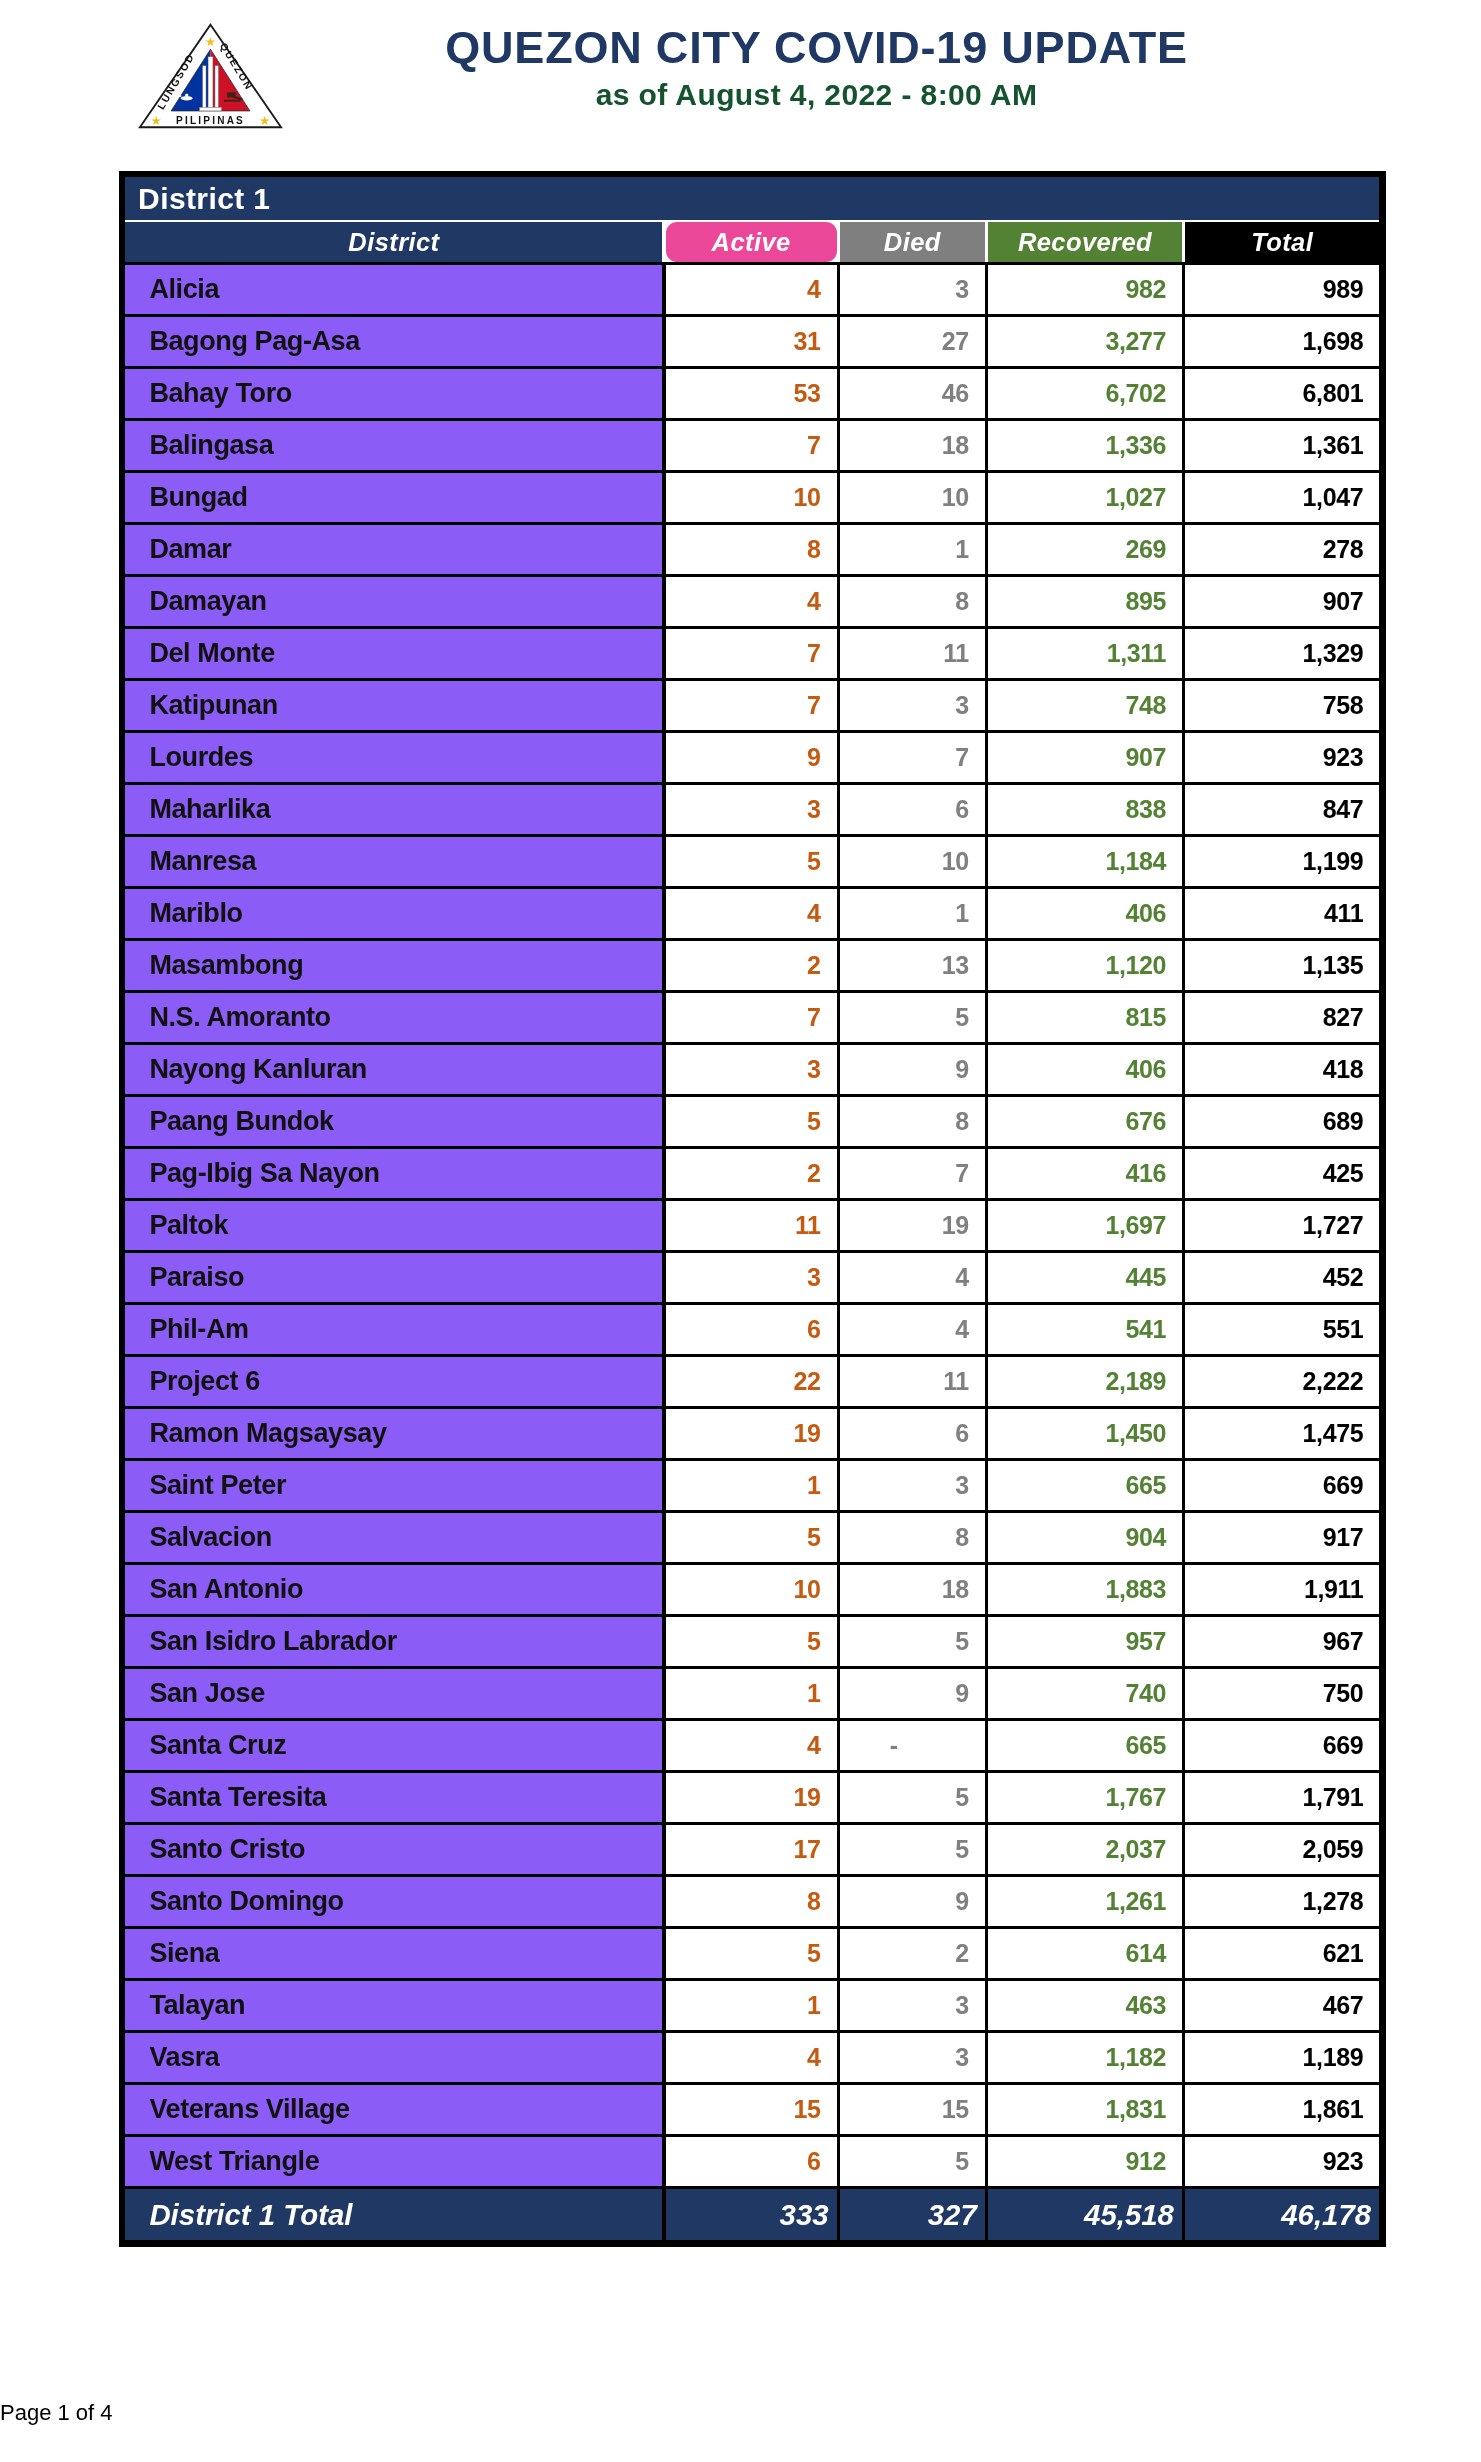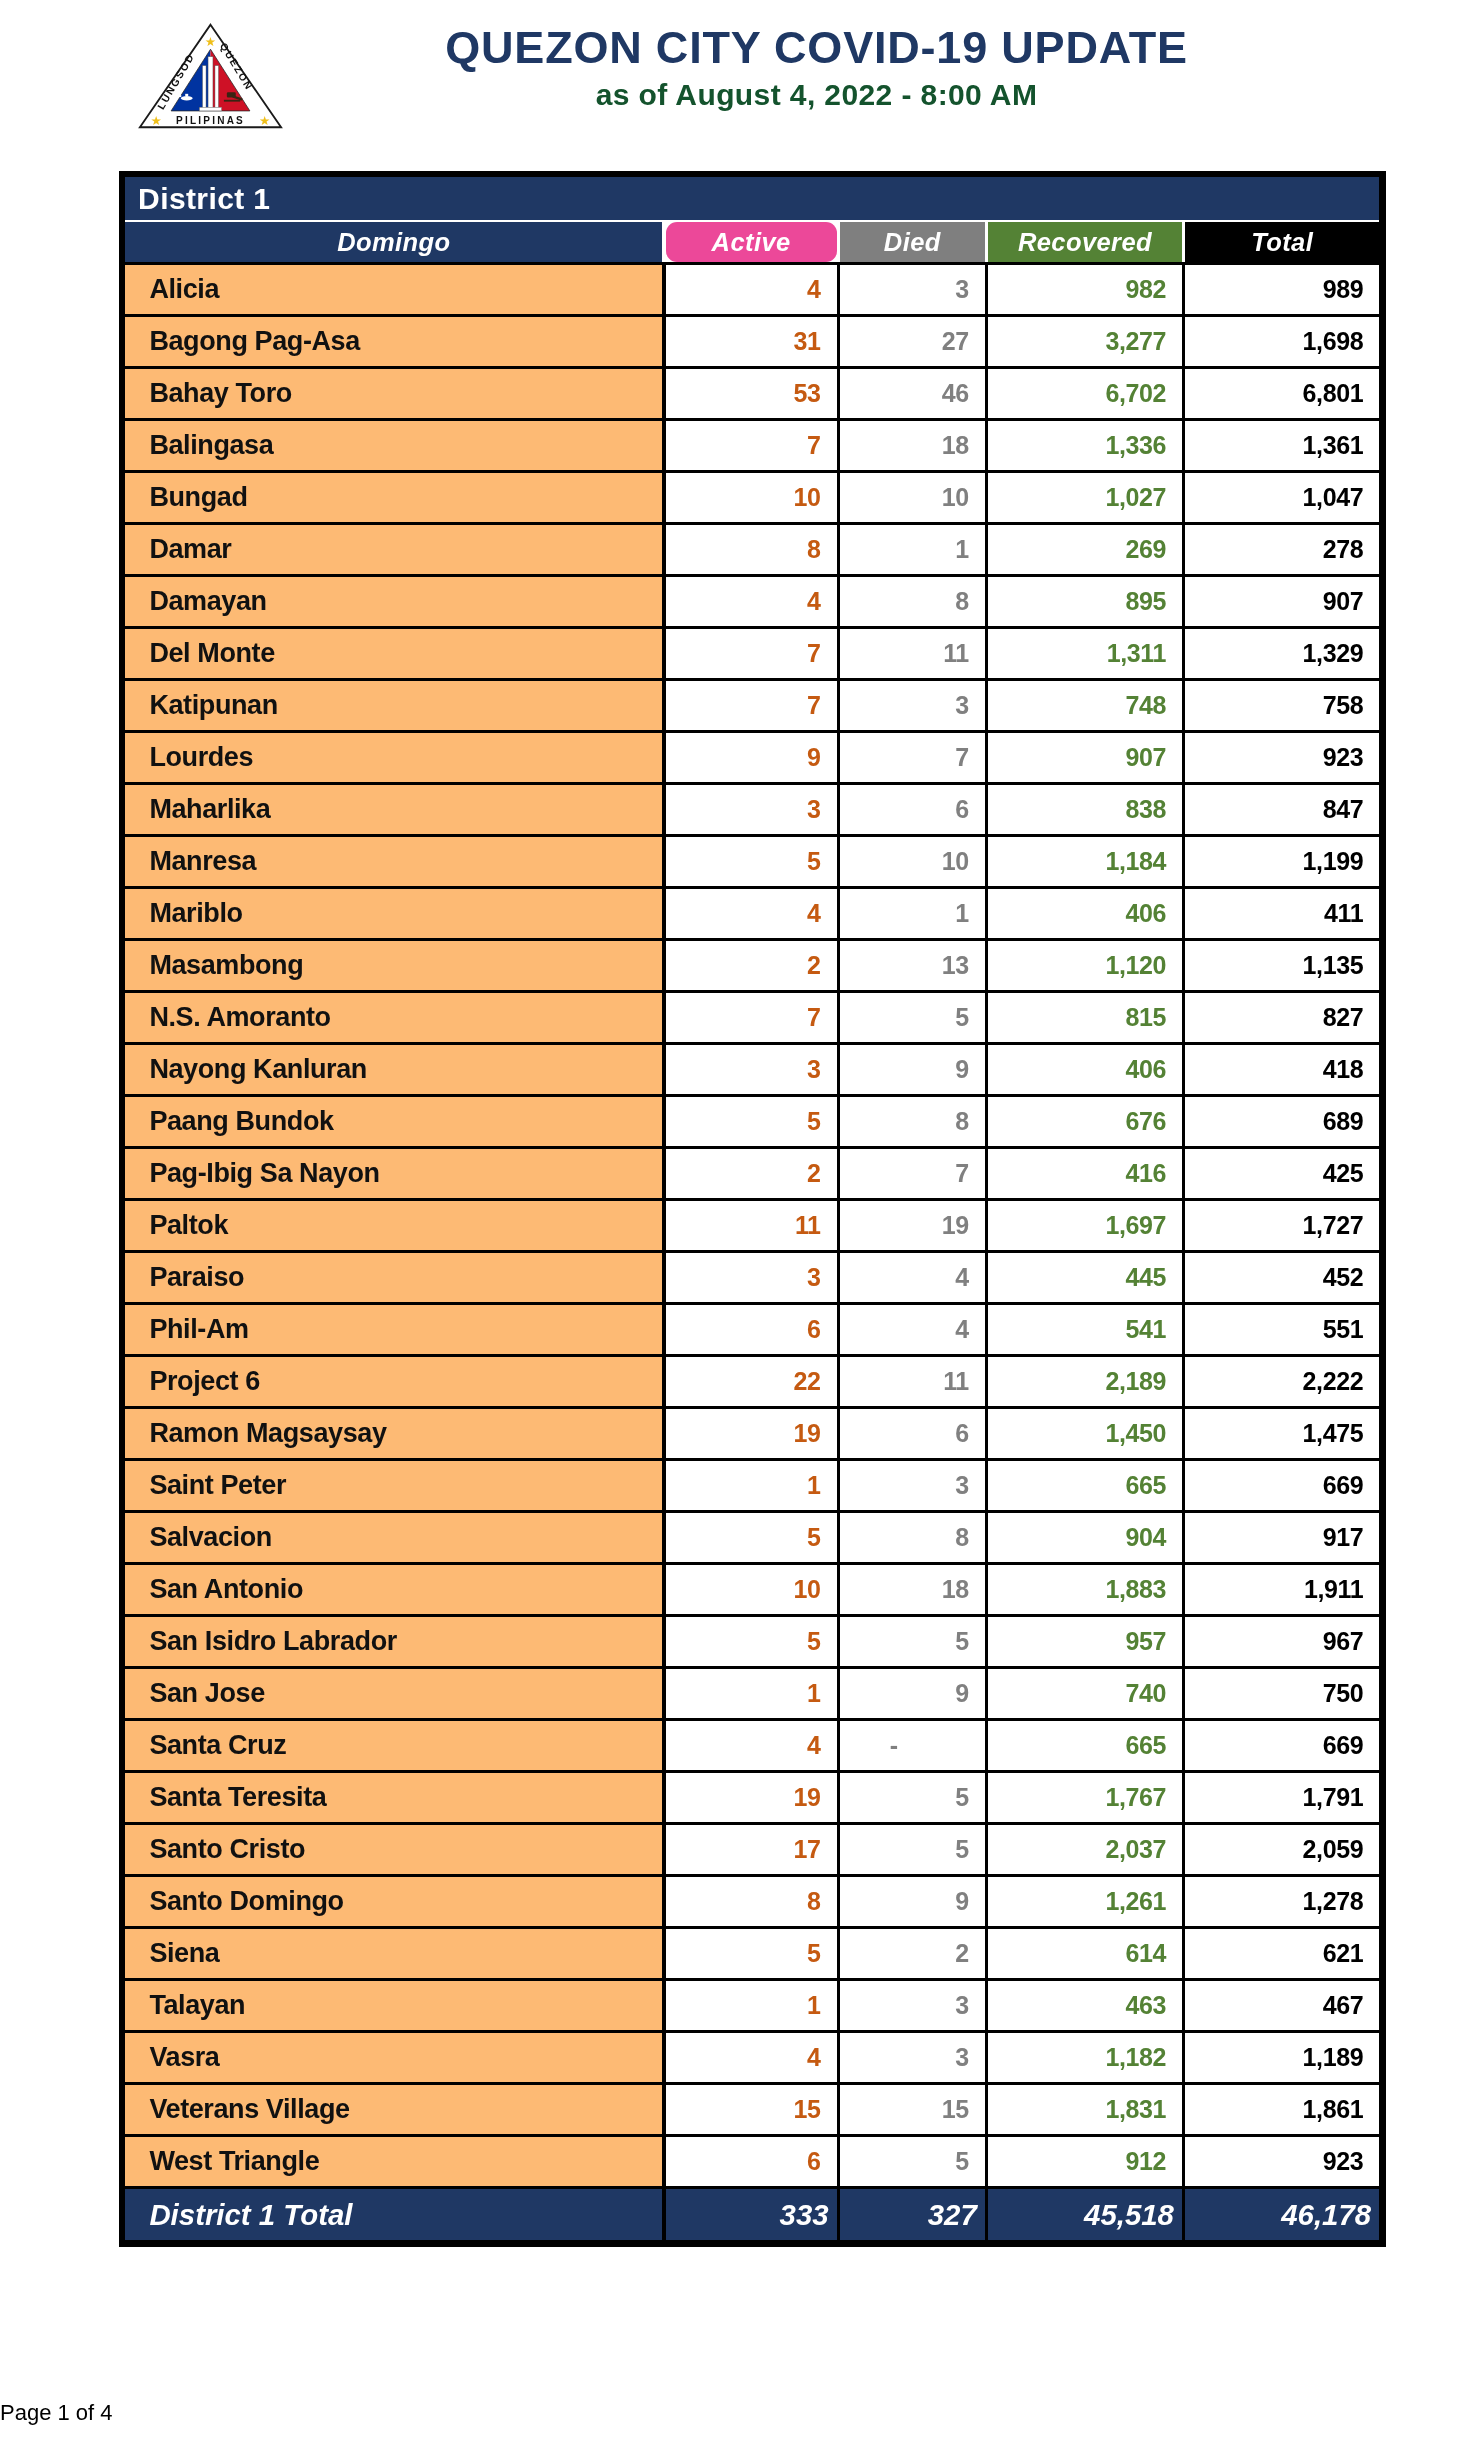--- a/index.html
+++ b/index.html
@@ -50,21 +50,21 @@
   }
   .hdr-barangay  { background:#1F3864; }
   .hdr-active    { background:#ec4899;border-radius:11px; }
   .hdr-died      { background:#7F7F7F; }
   .hdr-recovered { background:#548235; }
   .hdr-total     { background:#000000; }
 
   .data-row { background:#000; border-top:3.2px solid #000; }
   .data-row > div { height:49px; }
   .cell-name {
-    background:#fdba74; color:#111;
+    background:#8b5cf6; color:#111;
     font-size:27px; font-weight:bold; letter-spacing:-0.4px;
     padding-left:24px;
   }
   .cell-num {
     background:#fff; justify-content:flex-end; padding-right:16px;
     font-size:25px; font-weight:bold; letter-spacing:-0.4px;
   }
   .cell-num.active    { color:#C55A11; }
   .cell-num.died      { color:#808080; }
   .cell-num.recovered { color:#548235; }
@@ -135,21 +135,21 @@
     <div class="main-title">QUEZON CITY COVID-19 UPDATE</div>
     <div class="sub-title">as of August 4, 2022 - 8:00 AM</div>
   </div>
 </div>
 
 <div class="covid-table">
 
   <div class="district-bar">District 1</div>
 
   <div class="grid-row header-row">
-    <div class="hdr-barangay">Domingo</div>
+    <div class="hdr-barangay">District</div>
     <div class="hdr-active">Active</div>
     <div class="hdr-died">Died</div>
     <div class="hdr-recovered">Recovered</div>
     <div class="hdr-total">Total</div>
   </div>
 
   <div style="display:contents">
     <div class="grid-row data-row">
       <div class="cell-name">Alicia</div>
       <div class="cell-num active">4</div>

